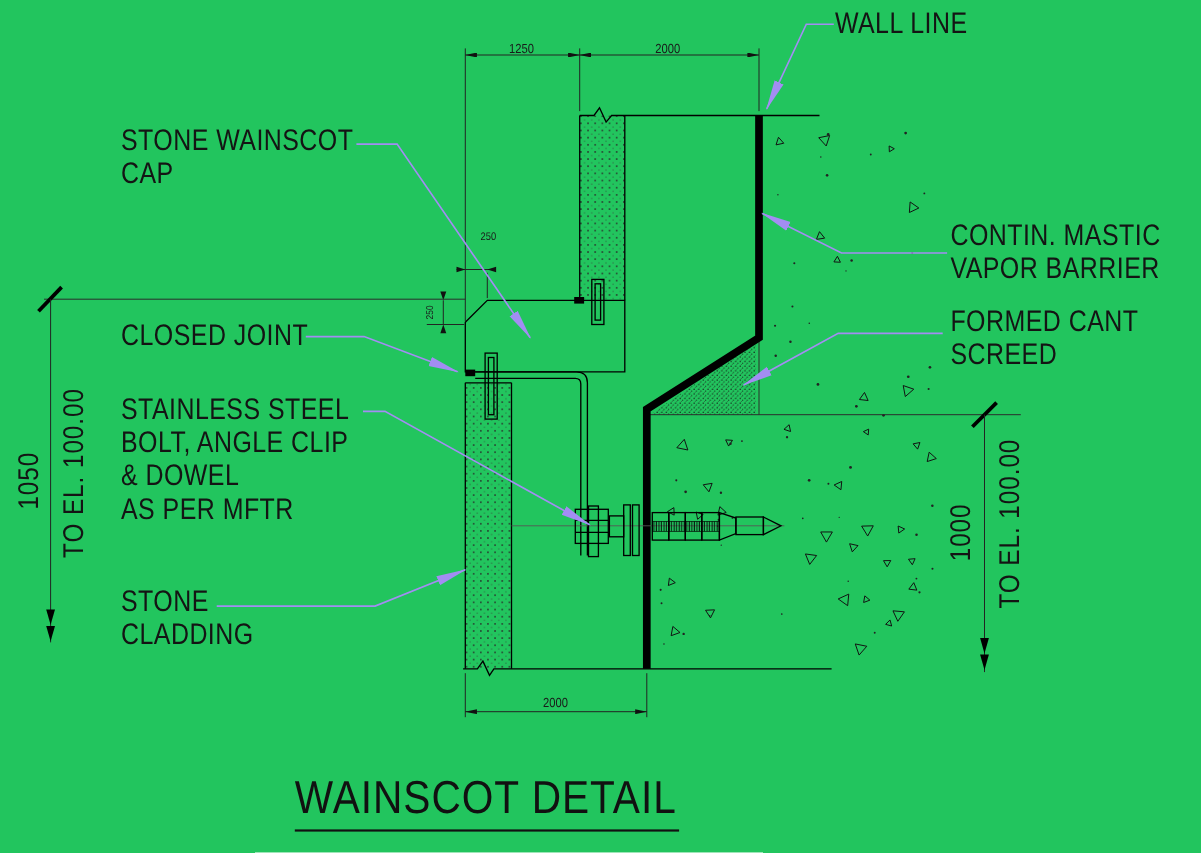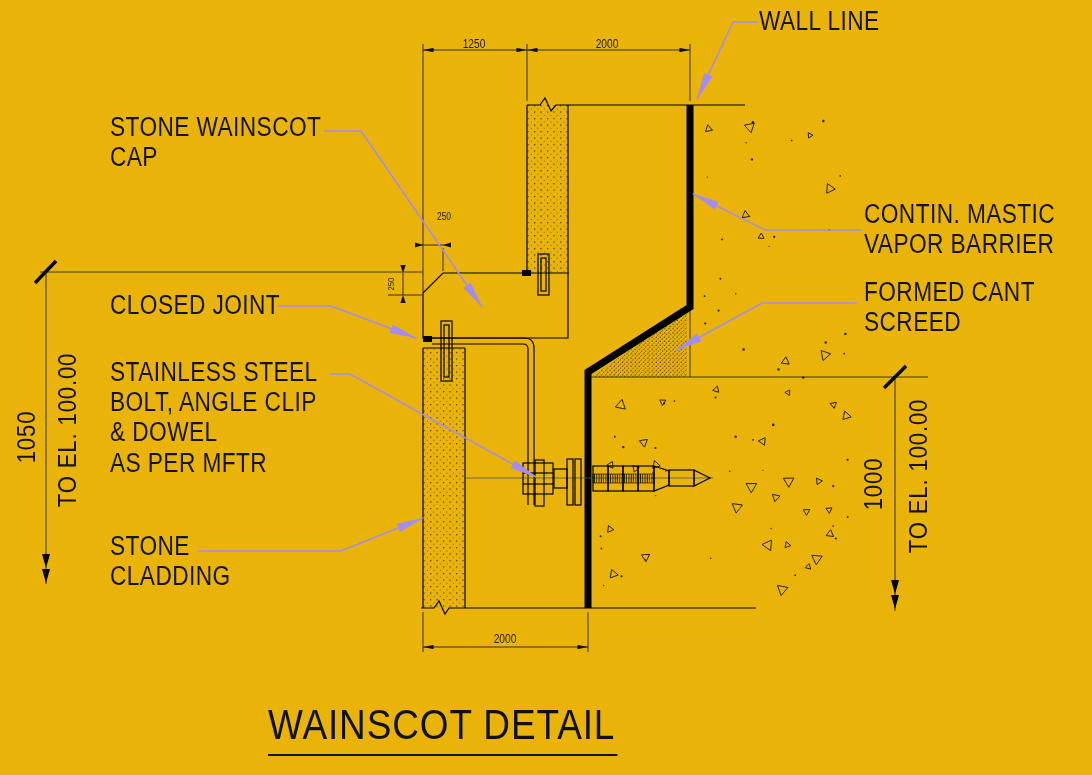--- a/index.html
+++ b/index.html
@@ -1,16 +1,16 @@
 <!DOCTYPE html>
 <html><head>
 <meta charset="utf-8">
 <style>
   html,body{margin:0;padding:0;background:#fff;}
-  .canvas{position:relative;width:1092px;height:775px;background:#eab308;overflow:hidden;
+  .canvas{position:relative;width:1092px;height:775px;background:#22c55e;overflow:hidden;
           font-family:"Liberation Sans","DejaVu Sans",sans-serif;}
   svg.draw{position:absolute;left:0;top:0;}
   .lbl{position:absolute;color:#141414;font-size:27px;line-height:1.12;letter-spacing:.5px;
        transform:scaleX(.84);transform-origin:left top;white-space:nowrap;}
   .dimtxt{position:absolute;color:#1a1a1a;font-size:12px;letter-spacing:0;white-space:nowrap;
           transform:translate(-50%,-50%) scaleX(.85);}
   .dimtxt.rot{transform:translate(-50%,-50%) rotate(-90deg) scaleX(.85);font-size:9px;}
   .elev{position:absolute;color:#141414;font-size:26px;letter-spacing:1px;white-space:nowrap;
         transform:translate(-50%,-50%) rotate(-90deg) scaleX(.85);}
   .title{position:absolute;color:#111;font-size:42px;letter-spacing:1px;white-space:nowrap;

